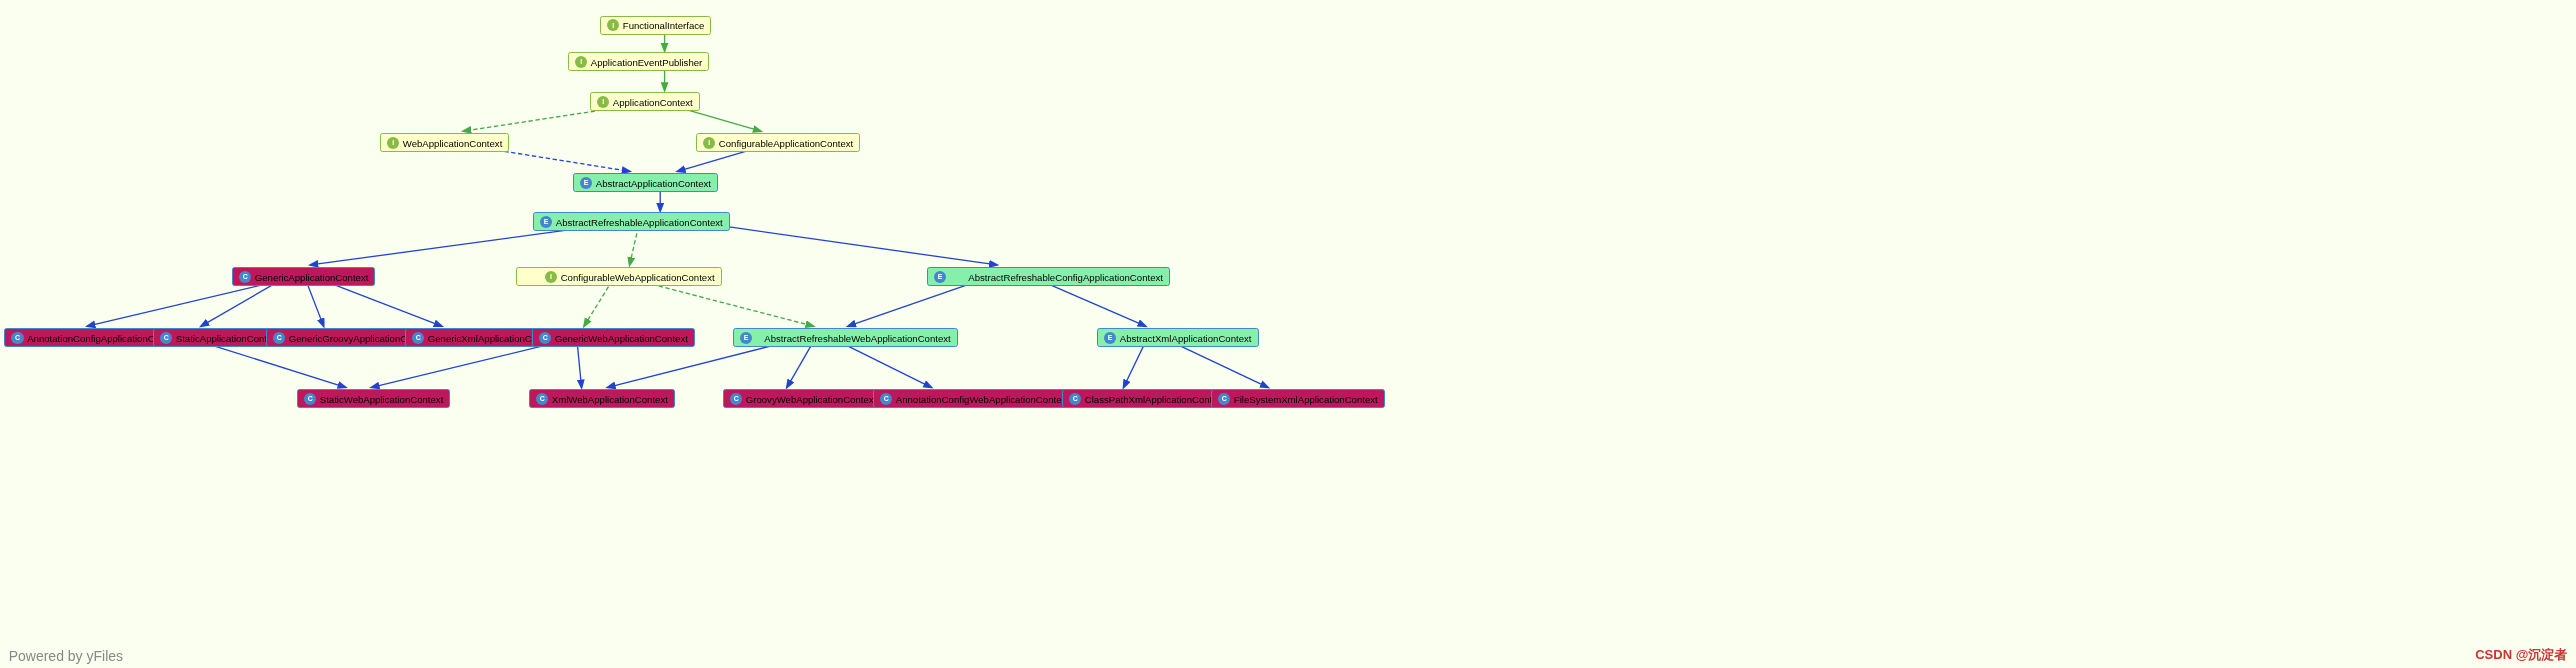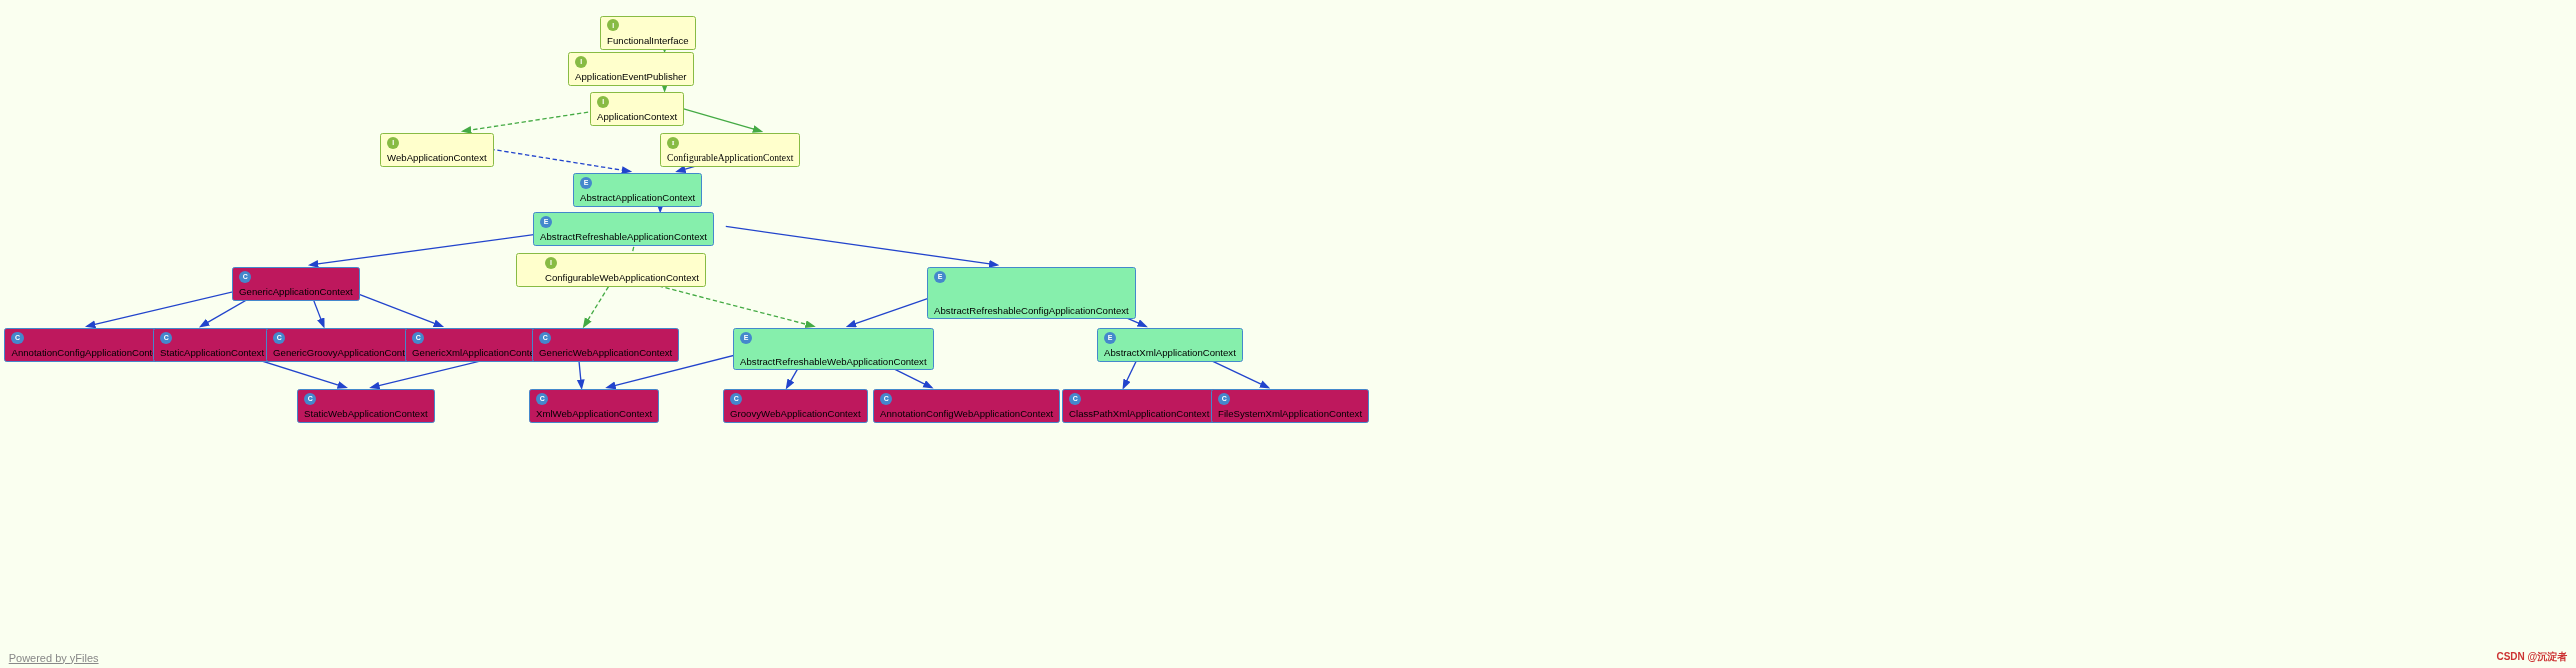--- a/index.html
+++ b/index.html
@@ -17,25 +17,24 @@
       width: 2576px;
       height: 668px;
       background: #fafff0;
     }
     .node {
       position: absolute;
       border: 1.3px solid;
       border-radius: 2.6px;
       padding: 2.6px 6.1px;
       display: flex;
-      align-items: flex-start;
+      align-items: flex-end;
       gap: 3.5px;
       white-space: nowrap;
       font-size: 9.6px;
-      flex-direction: column;
     }
     .node-interface {
       background: #ffffcc;
       border-color: #88bb44;
     }
     .node-abstract {
       background: #86efac;
       border-color: #4488cc;
     }
     .node-class {
@@ -62,29 +61,28 @@
       position: absolute;
       top: 0; left: 0;
       width: 2576px;
       height: 668px;
       pointer-events: none;
     }
     .footer {
       position: absolute;
       bottom: 4.4px;
       left: 8.7px;
-      font-size: 11px;
+      font-size: 14px;
       color: #888;
-      text-decoration: underline;
     }
     .footer-right {
       position: absolute;
       bottom: 4.4px;
       right: 8.7px;
-      font-size: 10px;
+      font-size: 13px;
       color: #cc3333;
       font-weight: bold;
     }
   </style>
 </head>
 <body>
 
 <div class="diagram-container">
   <svg class="arrows" viewBox="0 0 2946 764" width="2576" height="668">
     <defs>
@@ -168,41 +166,41 @@
   <div class="node node-interface" style="left:590px; top:92px;">
     <span class="badge badge-i">I</span>
     <span>ApplicationContext</span>
   </div>
 
   <div class="node node-interface" style="left:380px; top:133px;">
     <span class="badge badge-i">I</span>
     <span>WebApplicationContext</span>
   </div>
 
-  <div class="node node-interface" style="left:660px; top:133px;font-family:Liberation Serif, serif;">
+  <div class="node node-interface" style="left:696px; top:133px;">
     <span class="badge badge-i">I</span>
     <span>ConfigurableApplicationContext</span>
   </div>
 
   <div class="node node-abstract" style="left:573px; top:173px;">
     <span class="badge badge-e">E</span>
     <span>AbstractApplicationContext</span>
   </div>
 
   <div class="node node-abstract" style="left:533px; top:212px;">
     <span class="badge badge-e">E</span>
     <span>AbstractRefreshableApplicationContext</span>
   </div>
 
   <div class="node node-class" style="left:232px; top:267px;">
     <span class="badge badge-c">C</span>
     <span>GenericApplicationContext</span>
   </div>
 
-  <div class="node node-interface" style="left:516px; top:253px;padding-left:28px;">
+  <div class="node node-interface" style="left:516px; top:267px;padding-left:28px;">
     <span class="badge badge-i">I</span>
     <span>ConfigurableWebApplicationContext</span>
   </div>
 
   <div class="node node-abstract" style="left:927px; top:267px;gap:22px;">
     <span class="badge badge-e">E</span>
     <span>AbstractRefreshableConfigApplicationContext</span>
   </div>
 
   <div class="node node-class" style="left:4.4px; top:328px;">

